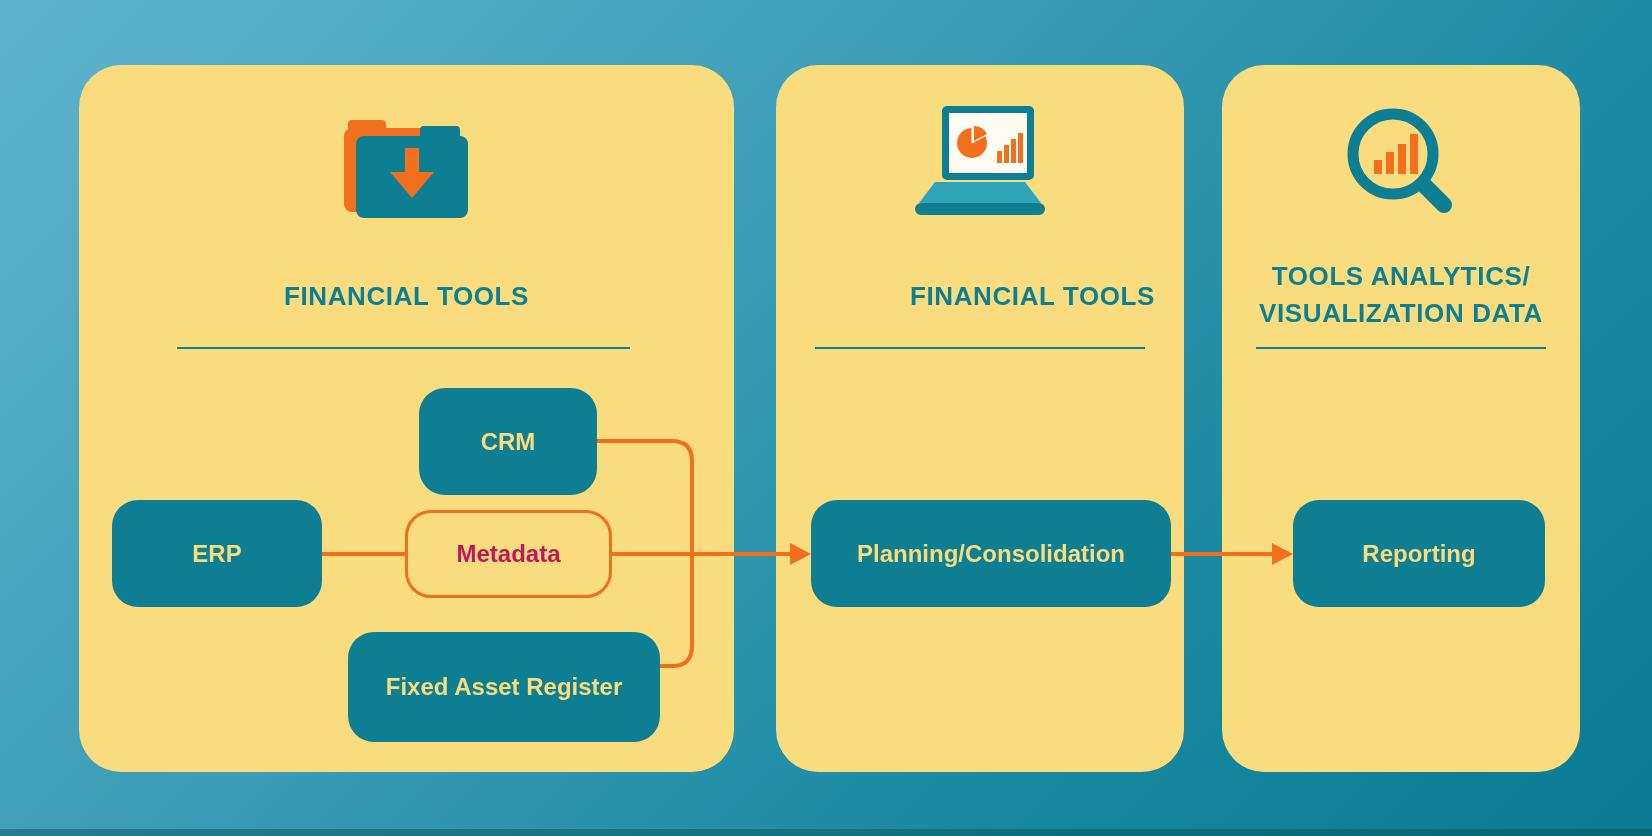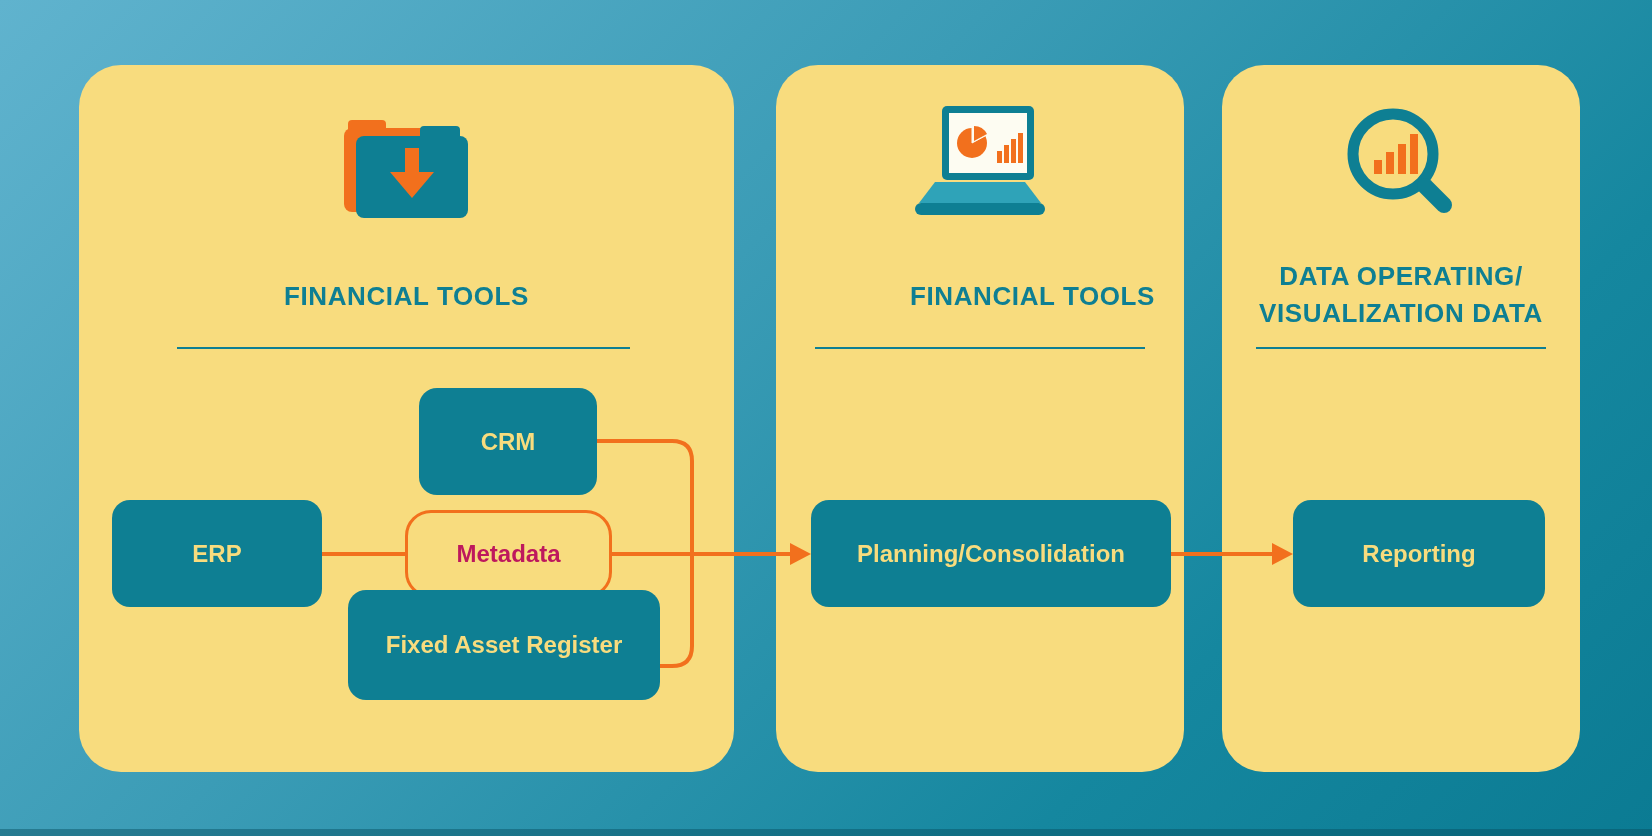--- a/index.html
+++ b/index.html
@@ -52,21 +52,21 @@
   }
   .node {
     position: absolute;
     background: #0e7f93;
     color: #f8dc7e;
     font-weight: 700;
     font-size: 24px;
     display: flex;
     align-items: center;
     justify-content: center;
-    border-radius: 18px;
+    border-radius: 26px;
     text-align: center;
   }
   .node.outline {
     background: #f8dc7e;
     color: #be185d;
     border: 3px solid #f2701d;
     border-radius: 26px;
   }
 </style>
 </head>
@@ -110,21 +110,21 @@
     <line x1="82" y1="82" x2="101" y2="101" stroke="#0e7f93" stroke-width="16" stroke-linecap="round"></line>
   </svg>
 
   <div class="panel-title" style="left:79px; width:655px; top:278px;">
     <span>FINANCIAL TOOLS</span>
   </div>
   <div class="panel-title" style="left:776px; width:379px; top:278px;text-align:right;">
     <span>FINANCIAL TOOLS</span>
   </div>
   <div class="panel-title" style="left:1222px; width:358px; top:258px;">
-    <span>DATA OPERATING/</span>
+    <span>TOOLS ANALYTICS/</span>
     <span>VISUALIZATION DATA</span>
   </div>
 
   <div class="divider" style="left:177px;  width:453px; top:347px;"></div>
   <div class="divider" style="left:815px;  width:330px; top:347px;"></div>
   <div class="divider" style="left:1256px; width:290px; top:347px;"></div>
 
   <svg class="connectors" viewBox="0 0 1652 836">
 
     <path d="M 290 554 H 405" fill="none" stroke="#f2701d" stroke-width="4"></path>
@@ -137,20 +137,20 @@
     <path d="M 1138 554 H 1274" fill="none" stroke="#f2701d" stroke-width="4"></path>
     <polygon points="1272,543 1272,565 1293,554" fill="#f2701d"></polygon>
   </svg>
 
   <div class="node" style="left:419px; top:388px; width:178px; height:107px;">CRM</div>
 
   <div class="node" style="left:112px; top:500px; width:210px; height:107px;">ERP</div>
 
   <div class="node outline" style="left:405px; top:510px; width:207px; height:88px;">Metadata</div>
 
-  <div class="node" style="left:348px; top:590px; width:312px; height:110px;">Fixed Asset Register</div>
+  <div class="node" style="left:348px; top:632px; width:312px; height:110px;">Fixed Asset Register</div>
 
   <div class="node" style="left:811px; top:500px; width:360px; height:107px;">Planning/Consolidation</div>
 
   <div class="node" style="left:1293px; top:500px; width:252px; height:107px;">Reporting</div>
 
   <div class="bottom-strip"></div>
 </div>
 
 </body></html>

